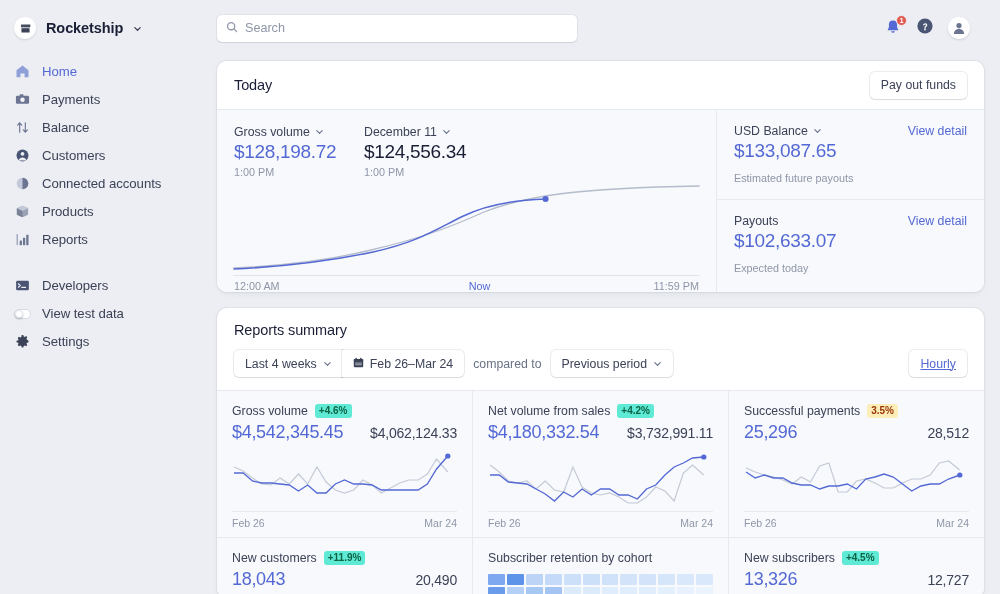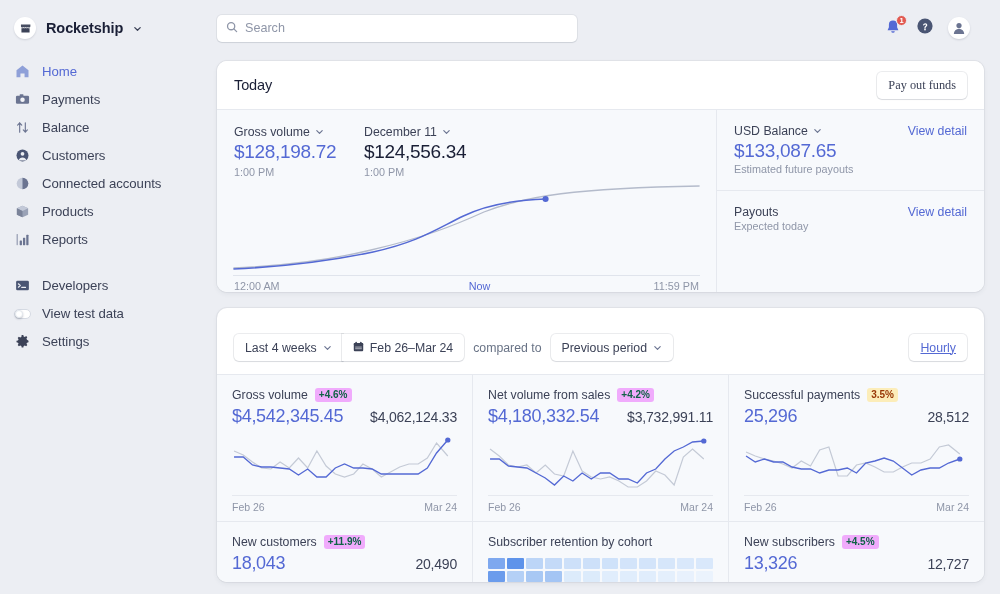--- a/index.html
+++ b/index.html
@@ -116,21 +116,21 @@
     padding: 4px 0 0 0; position: relative;
   }
   .today-axis .now { position: absolute; left: 50.5%; color: #5469d4; }
 
   .bal-block { padding: 14px 17px 15px 17px; }
   .bal-block + .bal-block { border-top: 1px solid #e6e9ef; }
   .bal-top { display: flex; align-items: center; }
   .bal-label { font-size: 12.3px; color: #3c4257; display: flex; align-items: center; gap: 5px; }
   .bal-link { margin-left: auto; font-size: 12.3px; color: #5469d4; cursor: pointer; }
   .bal-value { font-size: 19px; color: #5469d4; letter-spacing: -.3px; margin-top: 2px; }
-  .bal-sub { font-size: 10.8px; color: #8f96a8; margin-top: 1px; }
+  .bal-sub { font-size: 10.8px; color: #8f96a8; margin-top: 10px; }
 
   
   .rs-head { padding: 14px 17px 13px 17px; }
   .rs-title { font-size: 14.5px; color: #1a1f36; letter-spacing: -.1px; }
   .rs-controls { display: flex; align-items: center; gap: 9px; margin-top: 12px; }
   .seg { display: flex; }
   .seg .btn:first-child { border-top-right-radius: 0; border-bottom-right-radius: 0; }
   .seg .btn:last-child { border-top-left-radius: 0; border-bottom-left-radius: 0; margin-left: -1px; }
   .cmp-text { font-size: 12.3px; color: #697386; }
   .rs-right { margin-left: auto; display: flex; gap: 8px; }
@@ -138,21 +138,21 @@
   .grid { display: flex; border-top: 1px solid #e6e9ef; }
   .gcol { flex: 1; border-right: 1px solid #e6e9ef; background: #f7f9fc; }
   .gcol:last-child { border-right: 0; }
   .gcell { padding: 13px 15px 0 15px; }
   .gcell.bordered { border-top: 1px solid #e6e9ef; }
   .gtitle { display: flex; align-items: center; gap: 7px; }
   .gtitle-text { font-size: 12.3px; color: #3c4257; }
   .pill {
     font-size: 10px; font-weight: 700; border-radius: 3px; padding: 2px 4px; line-height: 1;
   }
-  .pill-green { background: #f0abfc; color: #0e6245; }
+  .pill-green { background: #5eead4; color: #0e6245; }
   .pill-amber { background: #fcedb9; color: #983705; }
   .gvals { display: flex; align-items: baseline; margin-top: 4px; }
   .gval { font-size: 18px; color: #5469d4; letter-spacing: -.3px; }
   .gval2 { font-size: 14px; color: #3c4257; margin-left: auto; letter-spacing: -.2px; }
   .spark { height: 52px; margin: 10px 0 0 0; }
   .gaxis {
     display: flex; justify-content: space-between; font-size: 10.5px; color: #8f96a8;
     border-top: 1px solid #e6e9ef; padding: 5px 0 8px 0; margin-top: 6px;
   }
   .cohort { display: flex; flex-direction: column; gap: 2px; margin-top: 9px; }
@@ -322,21 +322,21 @@
               <circle cx="8" cy="5.6" r="2.6"></circle>
               <path d="M2.8 14a5.2 5.2 0 0 1 10.4 0z"></path>
             </svg>
         </span>
       </div>
     </div>
 
     <section class="card">
       <div class="card-head">
         <span class="card-title">Today</span>
-        <button class="btn" style="margin-left:auto;font-family:Liberation Serif, serif;">Pay out funds</button>
+        <button class="btn" style="margin-left:auto;">Pay out funds</button>
       </div>
 
       <div class="today-body">
         <div class="today-left">
           <div class="metric-heads">
             <div class="mh">
               <div class="mh-label">
                 <span>Gross volume</span>
                 <span>
                   <svg width="9" height="9" viewBox="0 0 10 10" fill="none" stroke="#6b7491" stroke-width="1.3" stroke-linecap="round" stroke-linejoin="round">
@@ -391,28 +391,30 @@
               <span class="bal-link">View detail</span>
             </div>
             <div class="bal-value">$133,087.65</div>
             <div class="bal-sub">Estimated future payouts</div>
           </div>
           <div class="bal-block">
             <div class="bal-top">
               <span class="bal-label">Payouts</span>
               <span class="bal-link">View detail</span>
             </div>
+            <div class="bal-value">$102,633.07</div>
             <div class="bal-sub">Expected today</div>
           </div>
         </div>
       </div>
     </section>
 
     <section class="card">
       <div class="rs-head">
+        <div class="rs-title">Reports summary</div>
         <div class="rs-controls">
           <div class="seg">
             <button class="btn">
               <span>Last 4 weeks</span>
               <span>
                 <svg width="9" height="9" viewBox="0 0 10 10" fill="none" stroke="#6b7491" stroke-width="1.3" stroke-linecap="round" stroke-linejoin="round">
                     <path d="M2 4l3 3 3-3"></path>
                   </svg>
               </span>
             </button>

